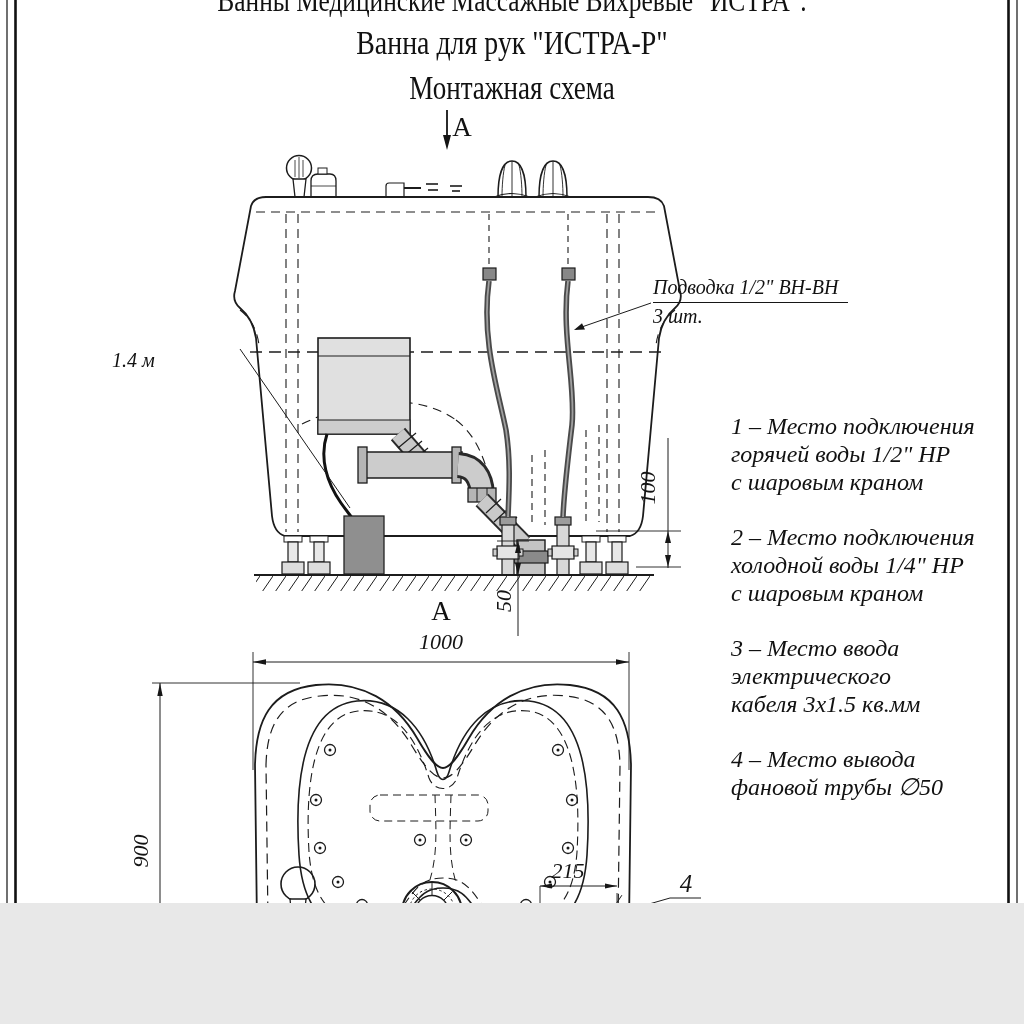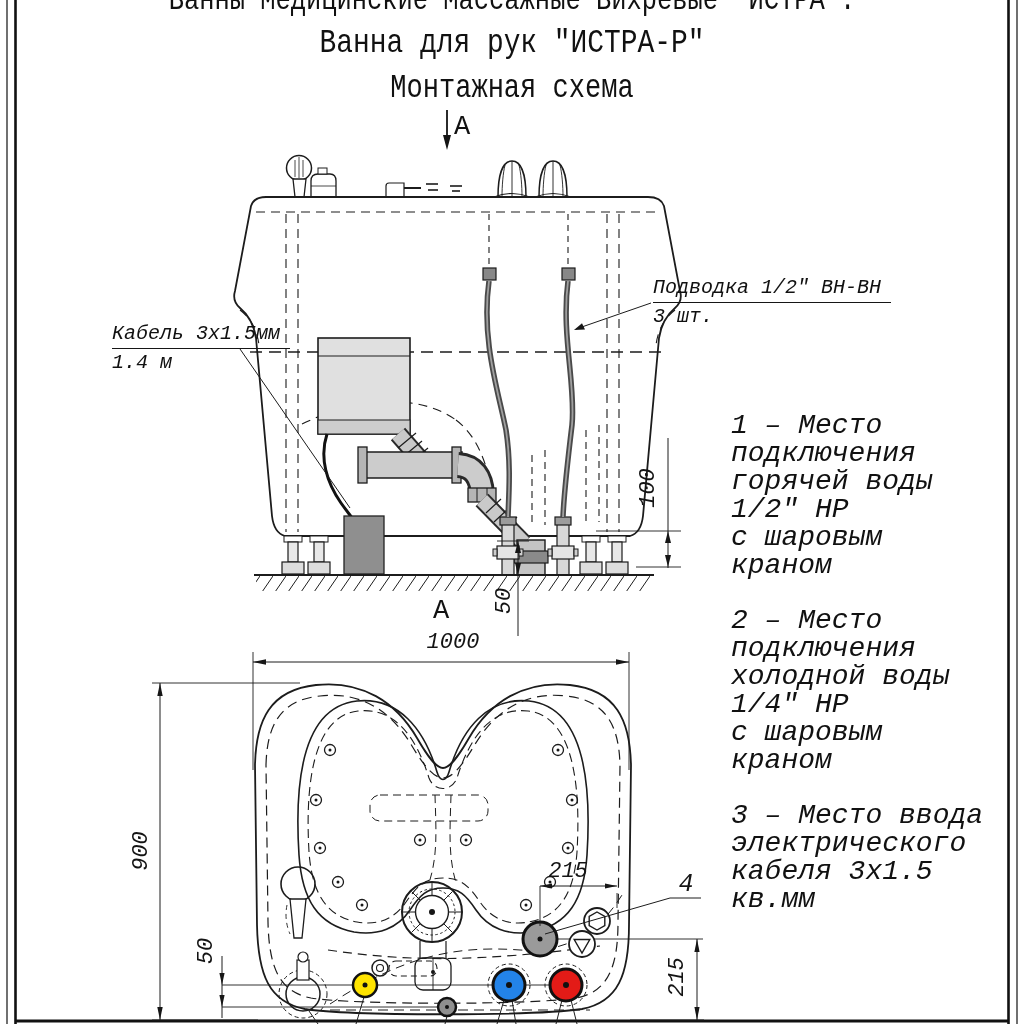--- a/index.html
+++ b/index.html
@@ -1,31 +1,31 @@
 <!DOCTYPE html>
 <html><head>
 <meta charset="utf-8">
 <style>
   html,body{margin:0;padding:0;background:#e8e8e8;}
-  .canvas{position:relative;width:1024px;height:1024px;background:#ffffff;overflow:hidden;
-          font-family:Liberation Mono, monospace;color:#161616;}
+  .canvas{position:relative;width:1024px;height:903px;background:#ffffff;overflow:hidden;
+          font-family:Liberation Serif, serif;color:#161616;}
   svg.art{position:absolute;left:0;top:0;}
   .title{position:absolute;left:0;width:100%;text-align:center;transform:scaleX(0.82);
          font-weight:normal;white-space:nowrap;color:#111;}
   .t1{top:-17px;font-size:31px;}
   .t2{top:24px;font-size:34px;}
   .t3{top:70px;font-size:33px;}
   .dim-label{position:absolute;font-style:italic;font-size:22px;white-space:nowrap;
              transform:translate(-50%,-50%);color:#141414;}
   .dim-label.rot{transform:translate(-50%,-50%) rotate(-90deg);}
   .marker{position:absolute;font-size:27px;transform:translate(-50%,-50%);color:#111;}
   .leader-label{position:absolute;font-style:italic;font-size:20px;line-height:27px;color:#111;}
   .leader-label .shelf{display:inline-block;border-bottom:1.6px solid #161616;padding:0 10px 1px 0;}
   .legend{position:absolute;left:731px;top:412px;width:268px;}
-  .legend-item{font-style:italic;font-size:28px;line-height:28px;white-space:pre-line;
+  .legend-item{font-style:italic;font-size:24px;line-height:28px;white-space:pre-line;
                margin-bottom:27px;color:#111;}
   .callout{position:absolute;font-style:italic;font-size:25px;transform:translate(-50%,-50%);}
 </style>
 </head>
 <body>
 
 <div class="canvas">
 
   <svg class="art" width="1024" height="1024" viewBox="0 0 1024 1024">
     <defs>
@@ -424,44 +424,46 @@
   </svg>
 
   <div class="title t1">Ванны Медицинские Массажные Вихревые "ИСТРА".</div>
   <div class="title t2">Ванна для рук "ИСТРА-Р"</div>
   <div class="title t3">Монтажная схема</div>
 
   <div class="marker" style="left:462px;top:127px;">А</div>
   <div class="marker" style="left:441px;top:611px;">А</div>
 
   <div class="leader-label" style="left:112px;top:320px;">
-    <span class="shelf">Кабель 3х1.5мм</span><br>
+    <br>
     <span>1.4 м</span>
   </div>
 
   <div class="leader-label" style="left:653px;top:274px;">
     <span class="shelf">Подводка 1/2" ВН-ВН</span><br>
     <span>3 шт.</span>
   </div>
 
   <div class="dim-label rot" style="left:648px;top:488px;">100</div>
   <div class="dim-label rot" style="left:504px;top:601px;">50</div>
-  <div class="dim-label" style="left:441px;top:642px;margin-left:12px;">1000</div>
+  <div class="dim-label" style="left:441px;top:642px;">1000</div>
   <div class="dim-label rot" style="left:141px;top:851px;">900</div>
   <div class="dim-label rot" style="left:206px;top:951px;">50</div>
   <div class="dim-label" style="left:568px;top:871px;">215</div>
   <div class="dim-label rot" style="left:677px;top:977px;">215</div>
 
   <div class="callout" style="left:686px;top:884px;">4</div>
 
   <div class="legend">
     <div class="legend-item">1 – Место подключения
 горячей воды 1/2" НР
 с шаровым краном</div>
     <div class="legend-item">2 – Место подключения
 холодной воды 1/4" НР
 с шаровым краном</div>
     <div class="legend-item">3 – Место ввода
 электрического
 кабеля 3х1.5 кв.мм</div>
+    <div class="legend-item">4 – Место вывода
+фановой трубы ∅50</div>
   </div>
 
 </div>
 
 </body></html>

